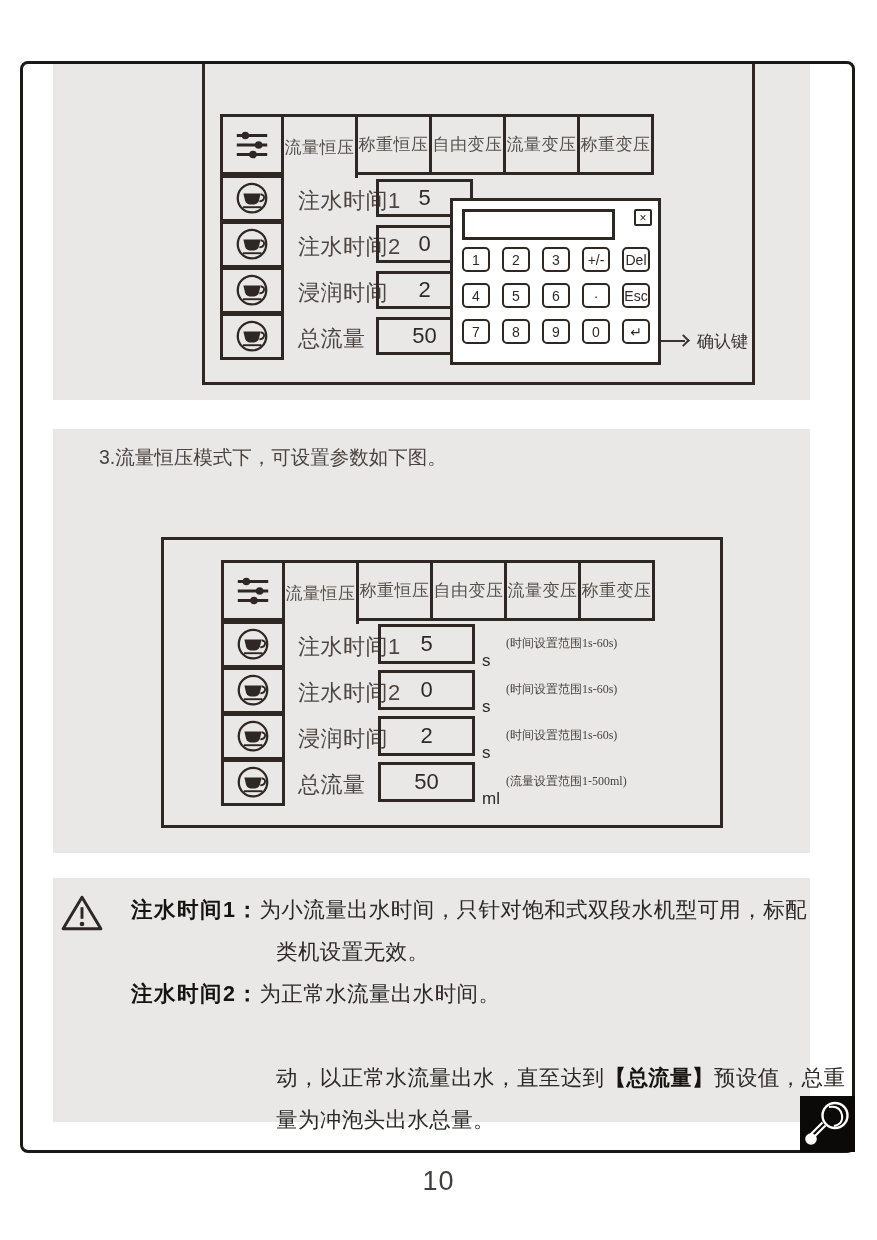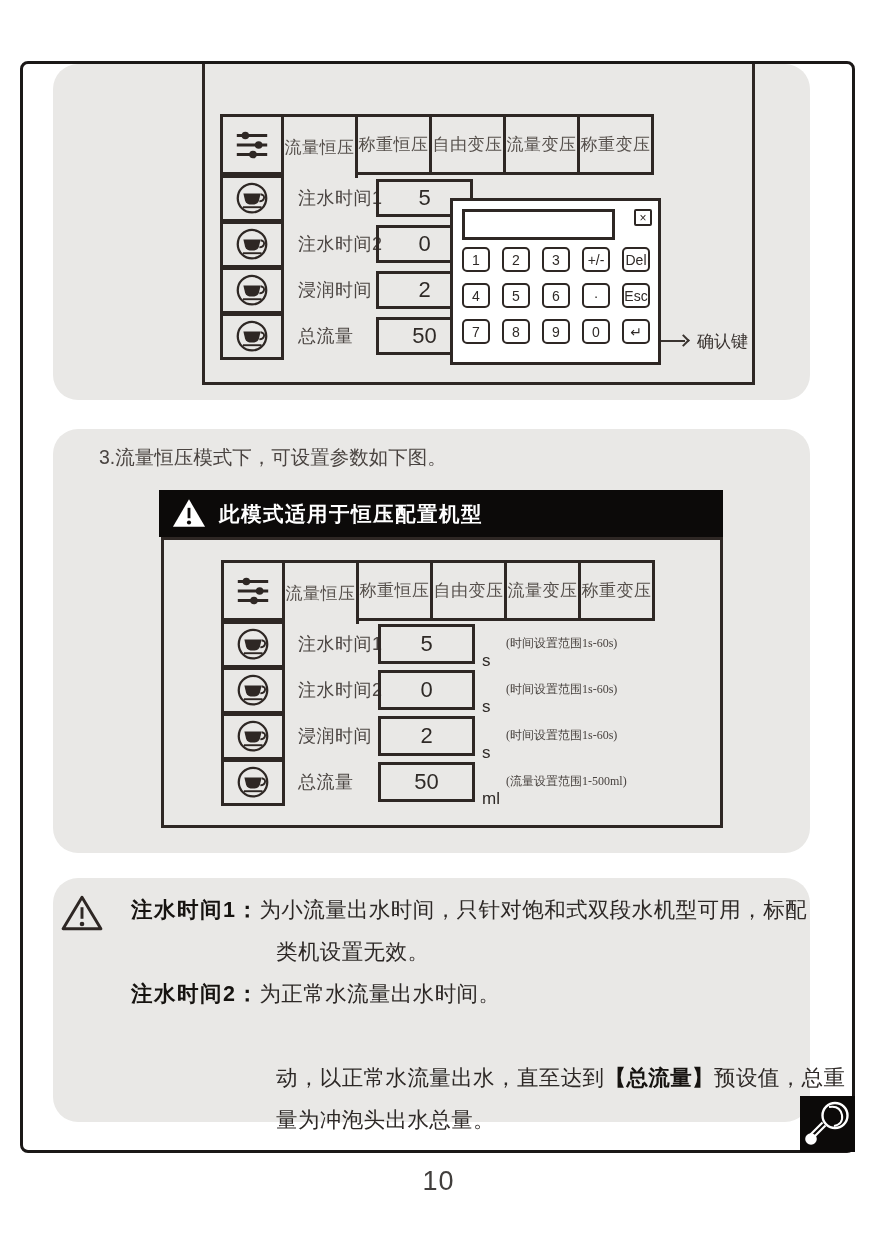--- a/index.html
+++ b/index.html
@@ -10,40 +10,40 @@
   }
   *{margin:0;padding:0;box-sizing:border-box;}
   html,body{background:#fff;}
   body{
     font-family:"Liberation Sans","DejaVu Sans",sans-serif;
     width:877px;height:1240px;position:relative;overflow:hidden;color:var(--ink);
   }
   
   .page-border{position:absolute;left:20px;top:61px;width:835px;height:1092px;
     border:3px solid #1b1817;border-radius:8px;}
-  .panel{position:absolute;background:var(--bg-sec);border-radius:25px;}
+  .panel{position:absolute;background:var(--bg-sec);}
   .panel-1{left:53px;top:64px;width:757px;height:336px;}
   .panel-2{left:53px;top:429px;width:757px;height:424px;}
   .panel-3{left:53px;top:878px;width:757px;height:244px;}
   
   .figbox{position:absolute;border:3px solid var(--line);}
   .fig1{left:149px;top:0;width:553px;height:321px;border-top:none;}
   .fig2{left:108px;top:108px;width:562px;height:291px;}
   
   .tabbar{position:absolute;display:flex;align-items:flex-start;}
   .settings-box{width:64px;height:61px;border:3px solid var(--line);
     display:flex;align-items:center;justify-content:center;background:transparent;}
   .tab{width:77px;height:61px;border:3px solid var(--line);margin-left:-3px;
     display:flex;align-items:center;justify-content:center;
     font-size:17px;color:#56504c;letter-spacing:.5px;white-space:nowrap;}
   .tab.active{border-bottom:none;height:64px;}
   
   .icon-box{position:absolute;width:64px;height:47px;border:3px solid var(--line);
     display:flex;align-items:center;justify-content:center;background:transparent;}
-  .row-label{position:absolute;font-size:18px;color:#4c4643;white-space:nowrap;letter-spacing:.5px;}
+  .row-label{position:absolute;font-size:22px;color:#4c4643;white-space:nowrap;letter-spacing:.5px;}
   .value-box{position:absolute;border:3px solid var(--line);
     display:flex;align-items:center;justify-content:center;
     font-size:22px;color:#2f2a27;background:transparent;}
   .unit{position:absolute;font-size:17px;color:#2f2a27;}
   .range{position:absolute;font-size:12px;color:#48423f;white-space:nowrap;font-family:Liberation Serif, serif;}
   
   .keypad{position:absolute;left:245px;top:134px;width:211px;height:167px;
     background:#fff;border:3px solid var(--line);z-index:6;}
   .kp-display{position:absolute;left:9px;top:8px;width:153px;height:31px;
     border:3px solid var(--line);background:#fff;font-size:15px;padding:2px 5px;}
@@ -188,26 +188,20 @@
 
       <div class="callout-line"></div>
       <div class="callout-head"></div>
       <div class="callout-label">确认键</div>
     </div>
   </section>
 
   <section class="panel panel-2">
     <div class="heading">3.流量恒压模式下，可设置参数如下图。</div>
 
-    <div class="banner">
-      <svg class="icon-svg" width="34" height="31">
-          <use href="#sym-warn-fill"></use>
-        </svg>
-      <span class="banner-text">此模式适用于恒压配置机型</span>
-    </div>
 
     <div class="figbox fig2">
       <div class="tabbar" style="left:57px;top:20px;">
         <div class="settings-box">
           <svg class="icon-svg" width="38" height="38">
               <use href="#sym-sliders"></use>
             </svg>
         </div>
         <div class="tab active">流量恒压</div>
         <div class="tab">称重恒压</div>

